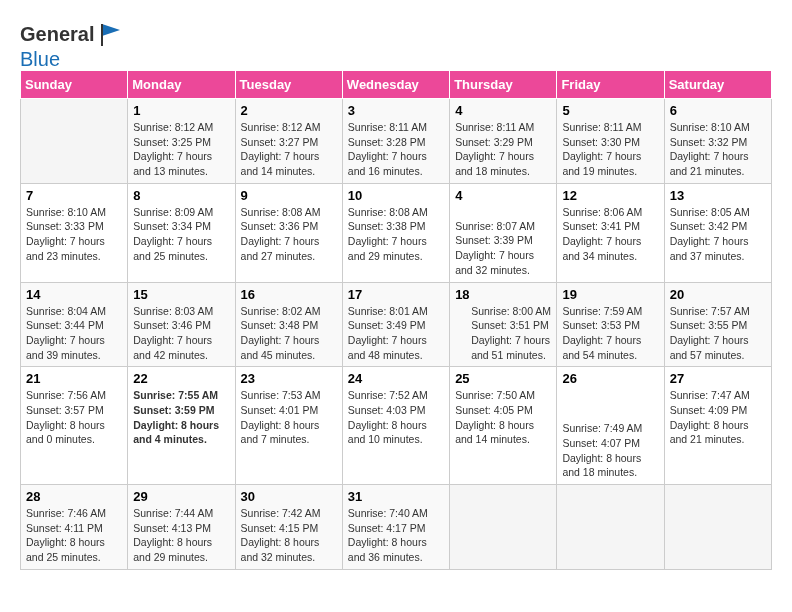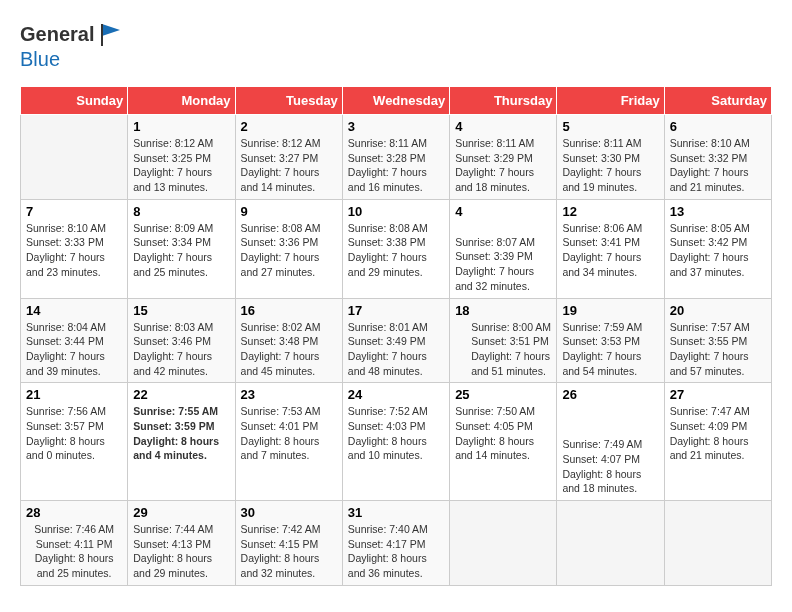--- a/index.html
+++ b/index.html
@@ -7,21 +7,21 @@
       font-family: Arial, sans-serif;
       background: #fff;
       width: 792px;
       min-height: 612px;
       padding: 20px;
     }
     .header {
       display: flex;
       justify-content: space-between;
       align-items: flex-start;
-      margin-bottom: 16px;
+      margin-bottom: 0;
     }
     .logo {
       display: flex;
       align-items: center;
     }
     .title-block {
       text-align: right;
     }
     .month-title {
       font-size: 36px;
@@ -31,24 +31,24 @@
     .location {
       font-size: 16px;
       color: #555;
     }
     table {
       width: 100%;
       border-collapse: collapse;
       font-size: 11px;
     }
     thead tr th {
-      background-color: #ef4444;
+      background-color: #ec4899;
       color: #fff;
       padding: 6px 4px;
-      text-align: right;
+      text-align: left;
       font-size: 13px;
       font-weight: bold;
       border: 1px solid #fff;
     }
     tbody tr td {
       border: 1px solid #ccc;
       vertical-align: top;
       padding: 4px 5px;
       min-height: 80px;
       width: calc(100% / 7);
@@ -301,21 +301,21 @@
           <span class="day-number">27</span>
           <div class="day-info" style="white-space: pre-line;">Sunrise: 7:47 AM
 Sunset: 4:09 PM
 Daylight: 8 hours
 and 21 minutes.</div>
         </td>
       </tr>
       <tr>
         <td>
           <span class="day-number">28</span>
-          <div class="day-info" style="white-space: pre-line; text-align: center;">Sunrise: 7:46 AM
+          <div class="day-info" style="white-space: pre-line;">Sunrise: 7:46 AM
 Sunset: 4:11 PM
 Daylight: 8 hours
 and 25 minutes.</div>
         </td>
         <td>
           <span class="day-number">29</span>
           <div class="day-info" style="white-space: pre-line;">Sunrise: 7:44 AM
 Sunset: 4:13 PM
 Daylight: 8 hours
 and 29 minutes.</div>

